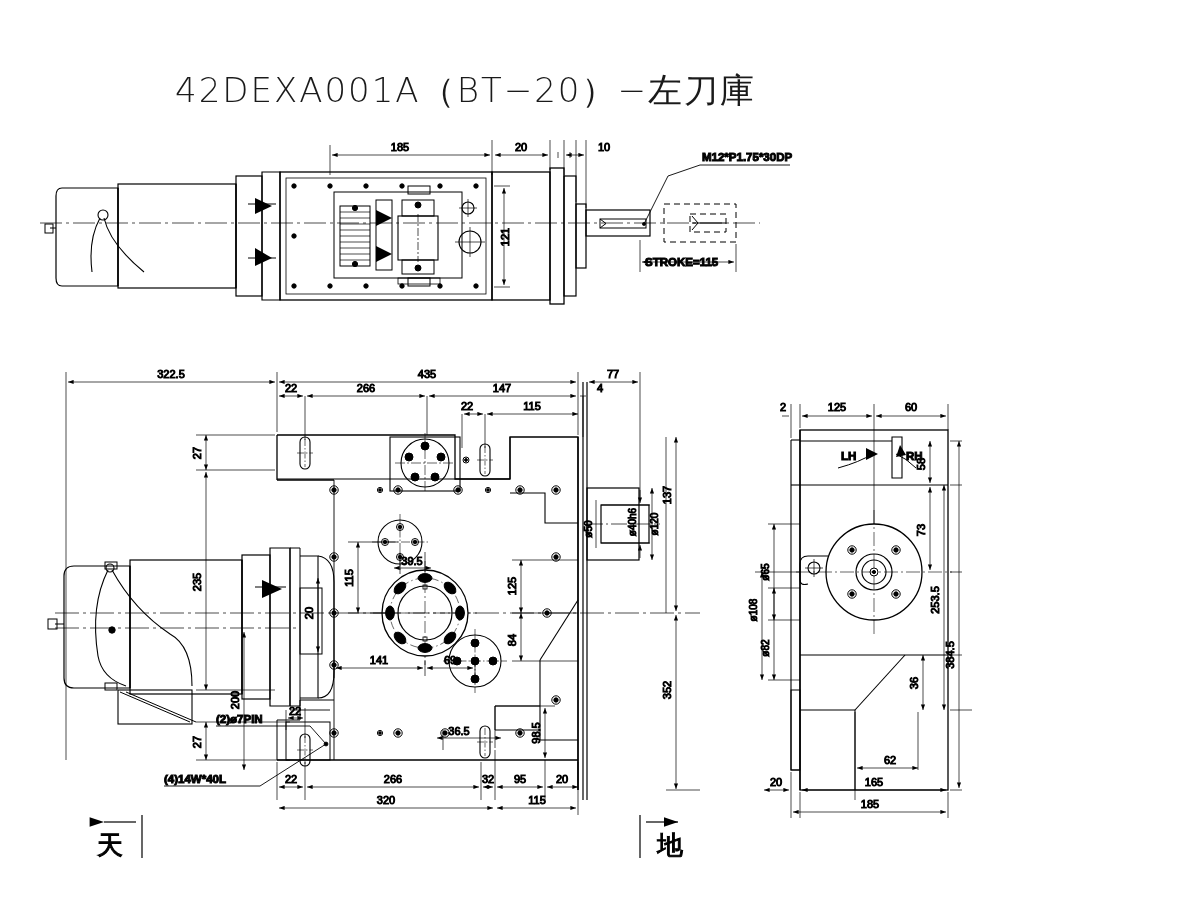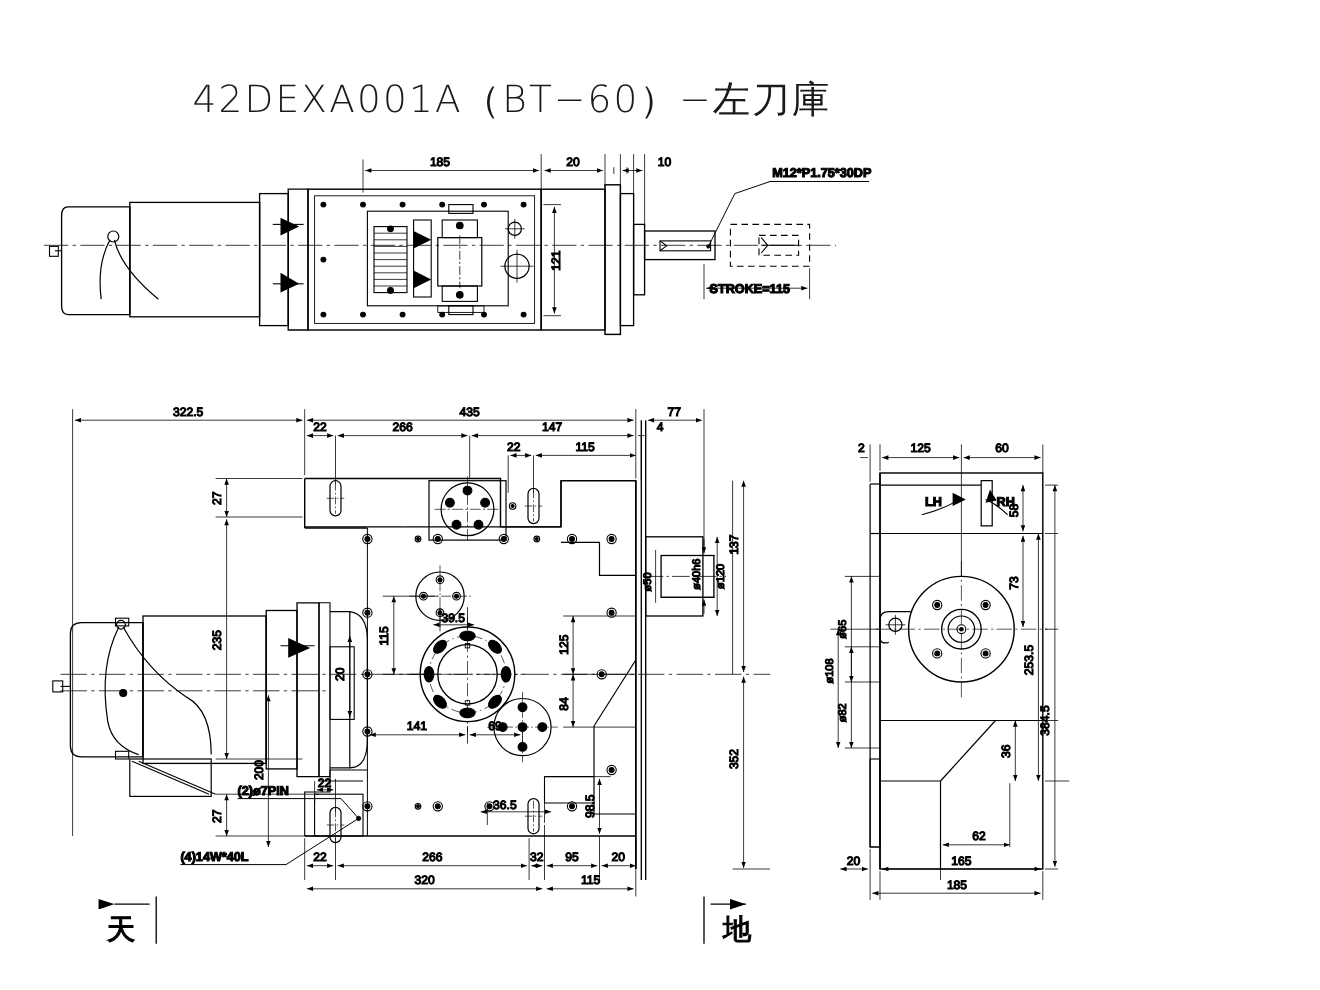--- a/index.html
+++ b/index.html
@@ -13,21 +13,21 @@
   .dimtxt{font-size:11px;}
   .dimtxt-s{font-size:10px;}
   .note{font-size:11.5px;font-weight:bold;}
   .cjk{font-family:"DejaVu Sans",sans-serif;font-size:26px;}
 </style>
 </head>
 <body>
 
 <div id="sheet">
 
-  <div id="title">42DEXA001A（BT−60）−左刀庫</div>
+  <div id="title">42DEXA001A（BT−20）−左刀庫</div>
 
   <svg width="1200" height="900" viewBox="0 0 1200 900">
     <defs>
       <marker id="ah" markerWidth="9" markerHeight="9" refX="8" refY="3" orient="auto">
         <path d="M0,0 L8,3 L0,6 z" fill="#000"></path>
       </marker>
       <marker id="ah2" markerWidth="9" markerHeight="9" refX="0" refY="3" orient="auto">
         <path d="M8,0 L0,3 L8,6 z" fill="#000"></path>
       </marker>
       <marker id="ahb" markerWidth="14" markerHeight="12" refX="12" refY="4" orient="auto">

